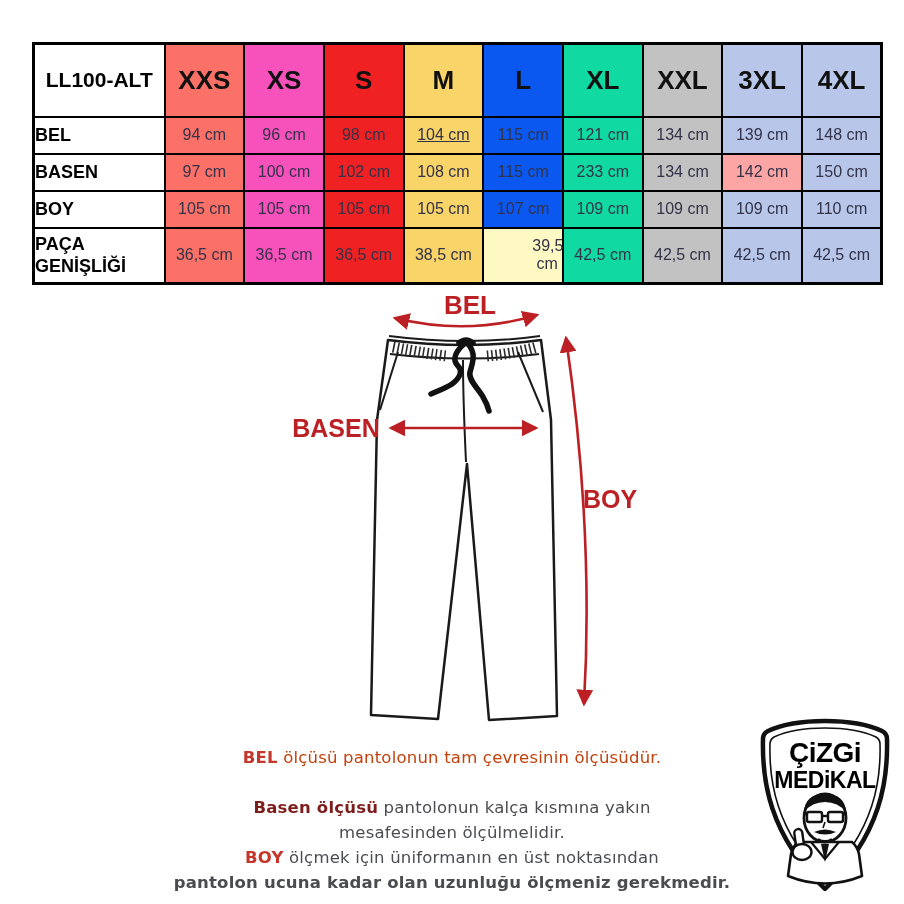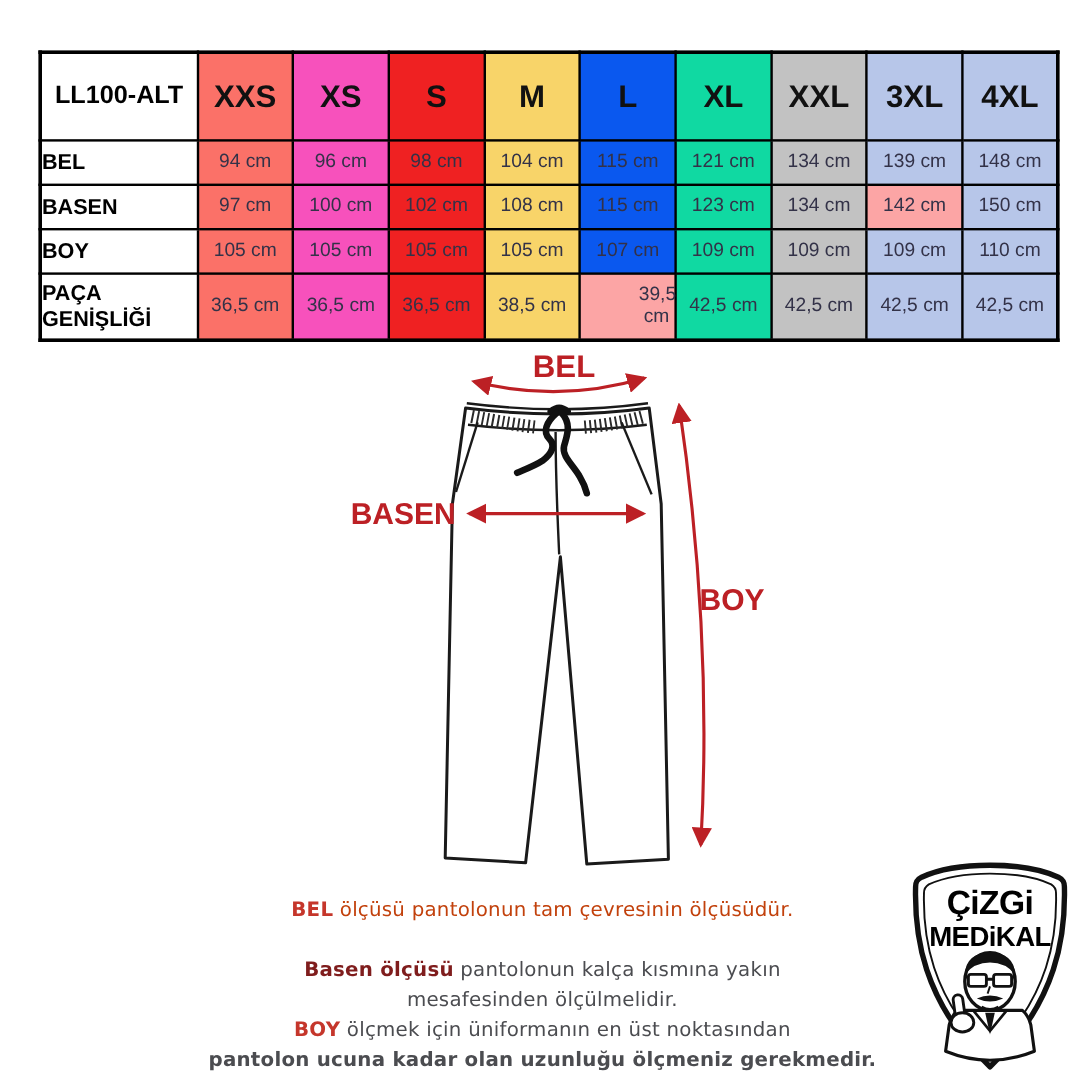--- a/index.html
+++ b/index.html
@@ -62,35 +62,35 @@
       <th class="size-head" style="background: rgb(16, 217, 162);">XL</th>
       <th class="size-head" style="background: rgb(194, 194, 194);">XXL</th>
       <th class="size-head" style="background: rgb(183, 198, 233);">3XL</th>
       <th class="size-head" style="background: rgb(183, 198, 233);">4XL</th>
     </tr>
     <tr class="data-row">
       <th class="row-label">BEL</th>
       <td class="val" style="background: rgb(251, 113, 104);">94 cm</td>
       <td class="val" style="background: rgb(247, 81, 188);">96 cm</td>
       <td class="val" style="background: rgb(239, 33, 34);">98 cm</td>
-      <td class="val" style="background: rgb(248, 212, 105);">104 cm</td>
+      <td class="val" style="background: rgb(248, 212, 105); text-decoration: underline;">104 cm</td>
       <td class="val" style="background: rgb(10, 88, 239);">115 cm</td>
       <td class="val" style="background: rgb(16, 217, 162);">121 cm</td>
       <td class="val" style="background: rgb(194, 194, 194);">134 cm</td>
       <td class="val" style="background: rgb(183, 198, 233);">139 cm</td>
       <td class="val" style="background: rgb(183, 198, 233);">148 cm</td>
     </tr>
     <tr class="data-row">
       <th class="row-label">BASEN</th>
       <td class="val" style="background: rgb(251, 113, 104);">97 cm</td>
       <td class="val" style="background: rgb(247, 81, 188);">100 cm</td>
       <td class="val" style="background: rgb(239, 33, 34);">102 cm</td>
       <td class="val" style="background: rgb(248, 212, 105);">108 cm</td>
       <td class="val" style="background: rgb(10, 88, 239);">115 cm</td>
-      <td class="val" style="background: rgb(16, 217, 162);">123 cm</td>
+      <td class="val" style="background: rgb(16, 217, 162);">233 cm</td>
       <td class="val" style="background: rgb(194, 194, 194);">134 cm</td>
       <td class="val" style="background: #fca5a5;">142 cm</td>
       <td class="val" style="background: rgb(183, 198, 233);">150 cm</td>
     </tr>
     <tr class="data-row">
       <th class="row-label">BOY</th>
       <td class="val" style="background: rgb(251, 113, 104);">105 cm</td>
       <td class="val" style="background: rgb(247, 81, 188);">105 cm</td>
       <td class="val" style="background: rgb(239, 33, 34);">105 cm</td>
       <td class="val" style="background: rgb(248, 212, 105);">105 cm</td>
@@ -99,21 +99,21 @@
       <td class="val" style="background: rgb(194, 194, 194);">109 cm</td>
       <td class="val" style="background: rgb(183, 198, 233);">109 cm</td>
       <td class="val" style="background: rgb(183, 198, 233);">110 cm</td>
     </tr>
     <tr class="data-row-tall">
       <th class="row-label">PAÇA GENİŞLİĞİ</th>
       <td class="val" style="background: rgb(251, 113, 104);">36,5 cm</td>
       <td class="val" style="background: rgb(247, 81, 188);">36,5 cm</td>
       <td class="val" style="background: rgb(239, 33, 34);">36,5 cm</td>
       <td class="val" style="background: rgb(248, 212, 105);">38,5 cm</td>
-      <td class="val" style="background: #fca5a5; padding-left: 48px;">39,5 cm</td>
+      <td class="val" style="background: #fef9c3; padding-left: 48px;">39,5 cm</td>
       <td class="val" style="background: rgb(16, 217, 162);">42,5 cm</td>
       <td class="val" style="background: rgb(194, 194, 194);">42,5 cm</td>
       <td class="val" style="background: rgb(183, 198, 233);">42,5 cm</td>
       <td class="val" style="background: rgb(183, 198, 233);">42,5 cm</td>
     </tr>
   </tbody>
     </table>
 
   <svg class="diagram" width="904" height="452" viewBox="0 283 904 452">
     <defs>

